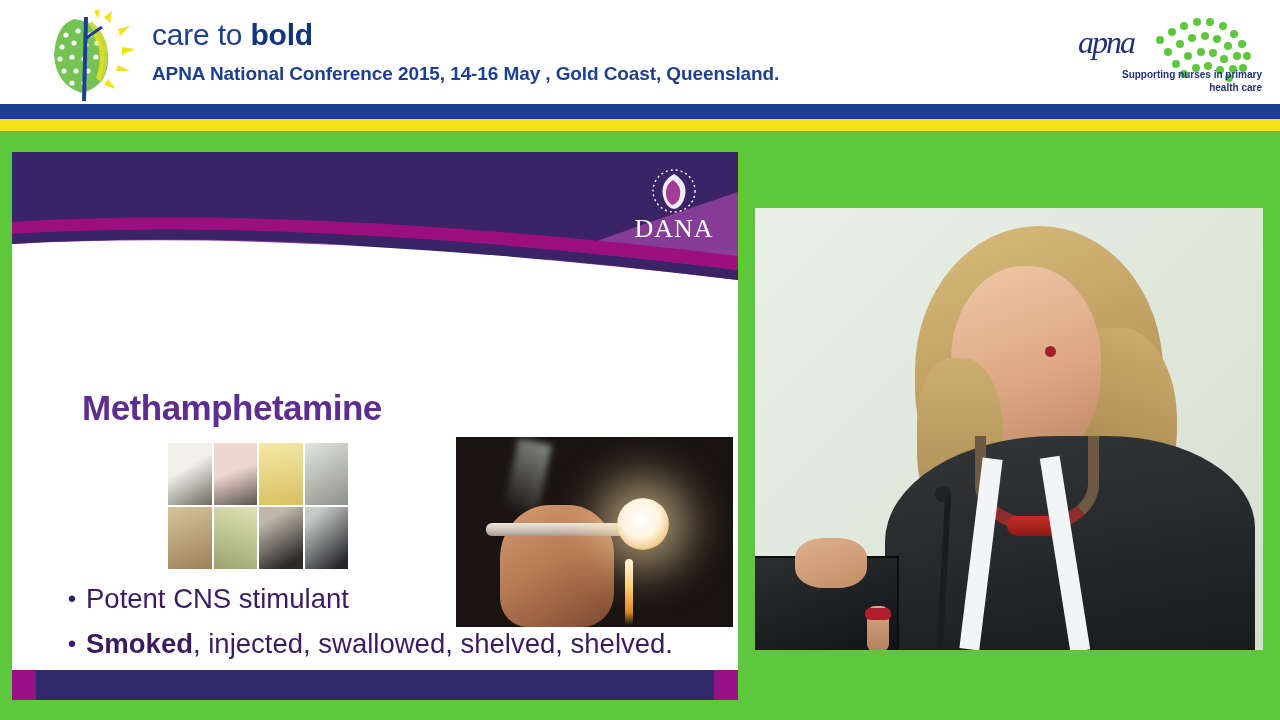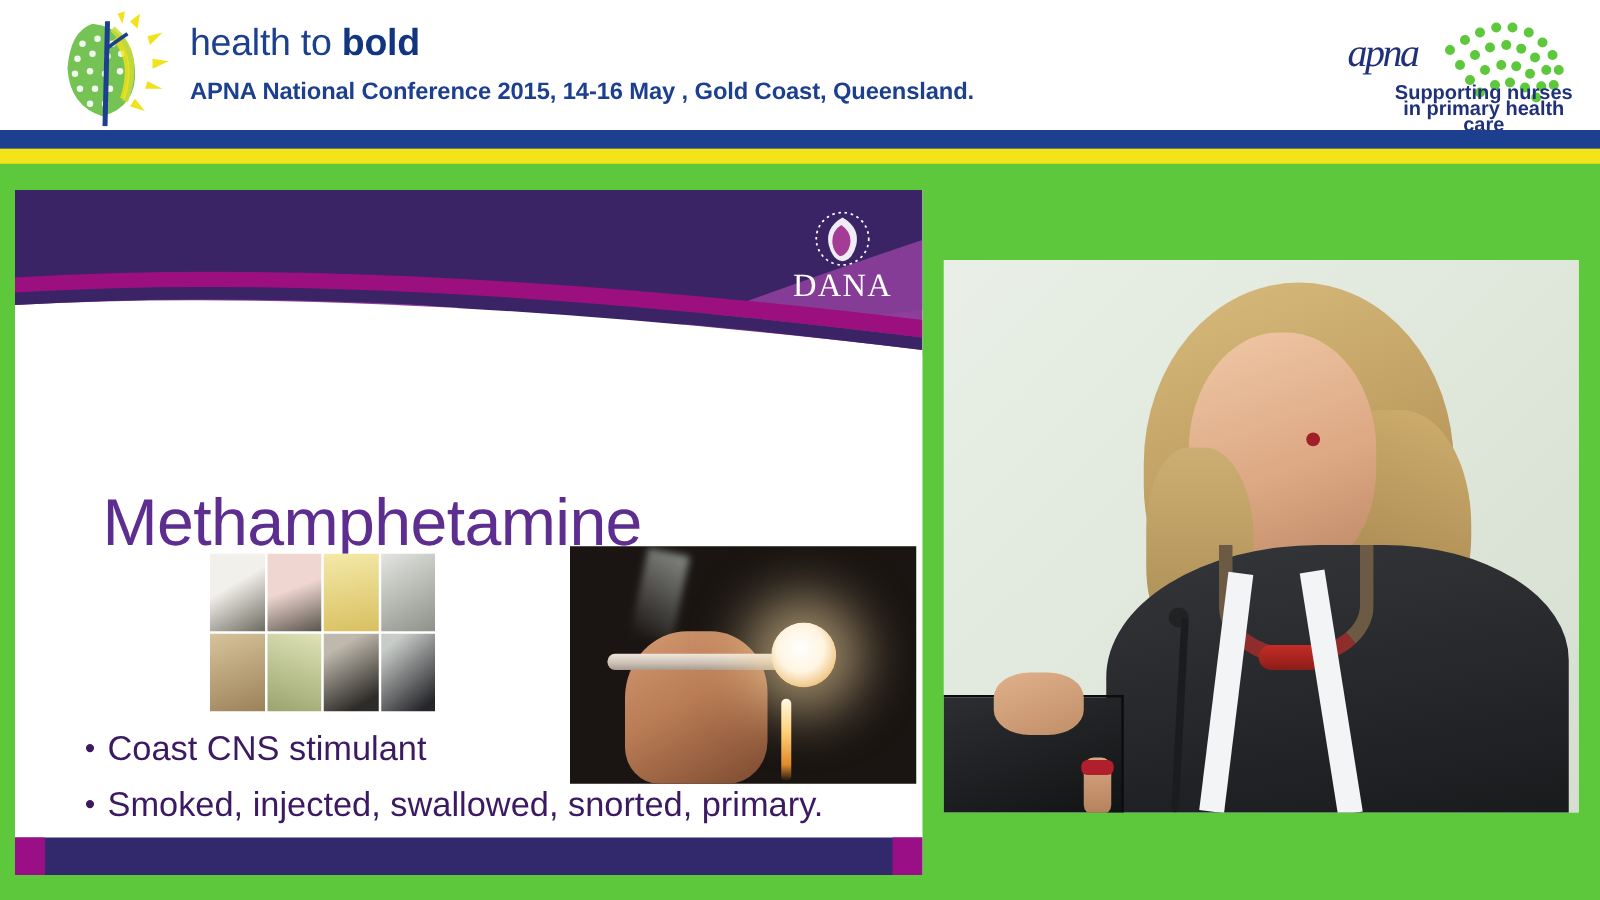--- a/index.html
+++ b/index.html
@@ -25,22 +25,22 @@
   #brand-sub{
     margin-top:11px; font-size:19px; color:#1d3f8f; font-weight:600;
     letter-spacing:-0.1px; white-space:nowrap;
   }
   #apna-logo{ position:absolute; right:14px; top:6px; width:210px; height:96px; }
   #apna-word{
     position:absolute; left:22px; top:18px; font-size:32px; color:#20317a;
     font-family:"Liberation Serif", serif; font-style:italic; letter-spacing:-2px;
   }
   #apna-tag{
-    position:absolute; left:56px; top:62px; width:150px; text-align:center;
-    font-size:16px; line-height:13px; color:#20317a; font-weight:600;
+    position:absolute; left:56px; top:62px; width:150px; text-align:right;
+    font-size:10px; line-height:13px; color:#20317a; font-weight:600;
   }
 
   #stripe-blue{ position:absolute; left:0; top:104px; width:1280px; height:15px; background:#1d3f8f; }
   #stripe-yellow{ position:absolute; left:0; top:119px; width:1280px; height:12px; background:#f5e31a; }
 
   
   #slide{
     position:absolute; left:12px; top:152px; width:726px; height:548px;
     background:#ffffff; overflow:hidden;padding-left:46px;
   }
@@ -51,22 +51,22 @@
     position:absolute; right:18px; top:16px; width:92px; height:78px; color:#ffffff;
     text-align:center;
   }
   #dana-mark{ width:46px; height:46px; margin:0 auto; position:relative; }
   #dana-word{
     font-family:"Liberation Serif", serif; font-size:26px; letter-spacing:1px;
     line-height:28px; margin-top:1px;
   }
 
   #slide-title{
-    position:absolute; left:70px; top:236px; font-size:53px; color:#5d2d8f;
-    font-weight:400; letter-spacing:-0.5px;
+    position:absolute; left:70px; top:236px; font-size:35px; color:#5d2d8f;
+    font-weight:700; letter-spacing:-0.5px;
   }
 
   
   #sample-grid{
     position:absolute; left:156px; top:291px; width:180px; height:126px;
     display:grid; grid-template-columns:repeat(4,1fr); grid-template-rows:repeat(2,1fr);
     gap:2px; background:#ffffff;
   }
   .sample-cell{ width:100%; height:100%; }
 
@@ -101,21 +101,21 @@
   }
 
   
   #bullets{
     position:absolute; left:46px; top:424px; width:640px;
     color:#3c1a62; font-size:27.5px; line-height:45px;
   }
   .bullet-row{ display:flex; align-items:flex-start; }
   .bullet-dot{ width:28px; flex:0 0 28px; text-align:center; font-size:24px; line-height:45px; }
   .bullet-text{ flex:1; }
-  .bullet-text b{ font-weight:400; }
+  .bullet-text b{ font-weight:700; }
 
   #slide-footer{
     position:absolute; left:0; bottom:0; width:726px; height:30px;
     background:#31296b;
   }
   .footer-cap{ position:absolute; top:0; width:24px; height:30px; background:#9b0f86; }
   #footer-cap-left{ left:0; }
   #footer-cap-right{ right:0; }
 
   
@@ -224,21 +224,21 @@
       <circle cx="38" cy="74" r="2.6"></circle>
         <circle cx="50" cy="74" r="2.6"></circle>
     </g>
     <path d="M56 14 Q80 34 66 72" stroke="#cddc39" stroke-width="5" fill="none" opacity="0.85"></path>
     <path d="M58 22 Q74 40 64 70" stroke="#f2e21a" stroke-width="4" fill="none" opacity="0.8"></path>
     <path d="M52 8 L50 92" stroke="#1d3f8f" stroke-width="4" fill="none"></path>
     <path d="M51 30 Q62 22 68 18" stroke="#1d3f8f" stroke-width="3" fill="none"></path>
   </svg>
 
   <div id="brand-block">
-    <div id="brand-title"><span>health to </span><b>bold</b></div>
+    <div id="brand-title"><span>care to </span><b>bold</b></div>
     <div id="brand-sub">APNA National Conference 2015, 14-16 May , Gold Coast, Queensland.</div>
   </div>
 
   <div id="apna-logo">
     <svg width="210" height="96" viewBox="0 0 210 96">
       <g fill="#5ec83c">
         <circle cx="104" cy="34" r="4"></circle>
           <circle cx="116" cy="26" r="4"></circle>
           <circle cx="128" cy="20" r="4"></circle>
         <circle cx="141" cy="16" r="4"></circle>
@@ -322,25 +322,25 @@
     <div id="pipe-smoke"></div>
     <div id="pipe-hand"></div>
     <div id="pipe-stem"></div>
     <div id="pipe-glow"></div>
     <div id="pipe-flame"></div>
   </div>
 
   <div id="bullets">
     <div class="bullet-row">
       <span class="bullet-dot">•</span>
-      <span class="bullet-text">Coast CNS stimulant</span>
+      <span class="bullet-text">Potent CNS stimulant</span>
     </div>
     <div class="bullet-row">
       <span class="bullet-dot">•</span>
-      <span class="bullet-text"><b>Smoked</b><span>, injected, swallowed, snorted, primary.</span></span>
+      <span class="bullet-text"><b>Smoked</b><span>, injected, swallowed, shelved, shelved.</span></span>
     </div>
     <div class="bullet-row">
       <span class="bullet-dot">•</span>
       <span class="bullet-text">Smoking</span>
     </div>
 
   </div>
 
   <div id="slide-footer">
     <div class="footer-cap" id="footer-cap-left"></div>

